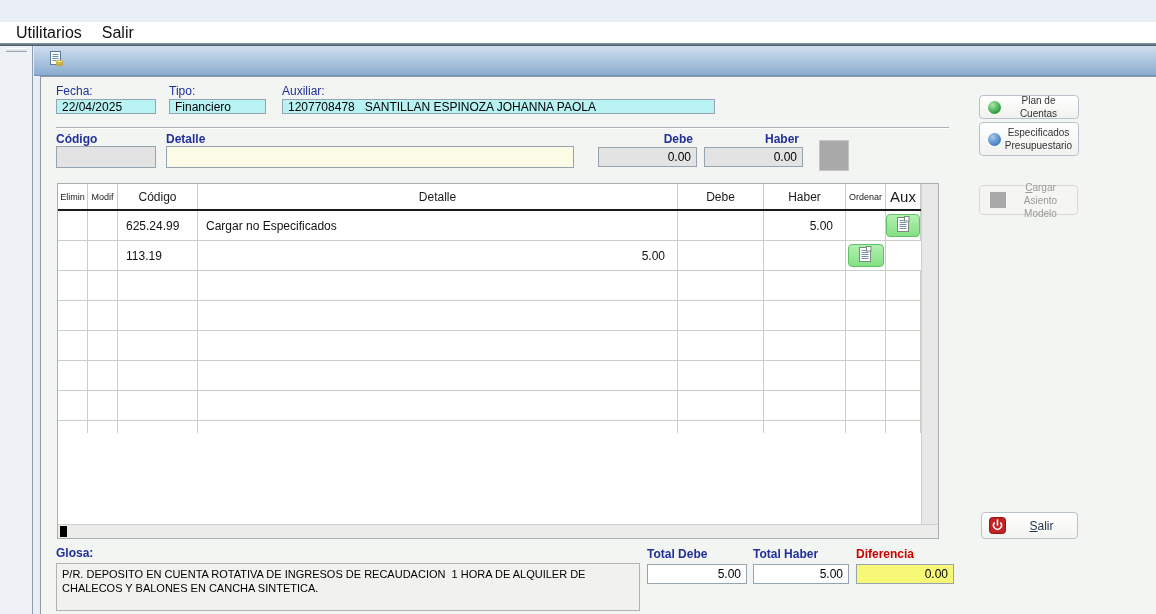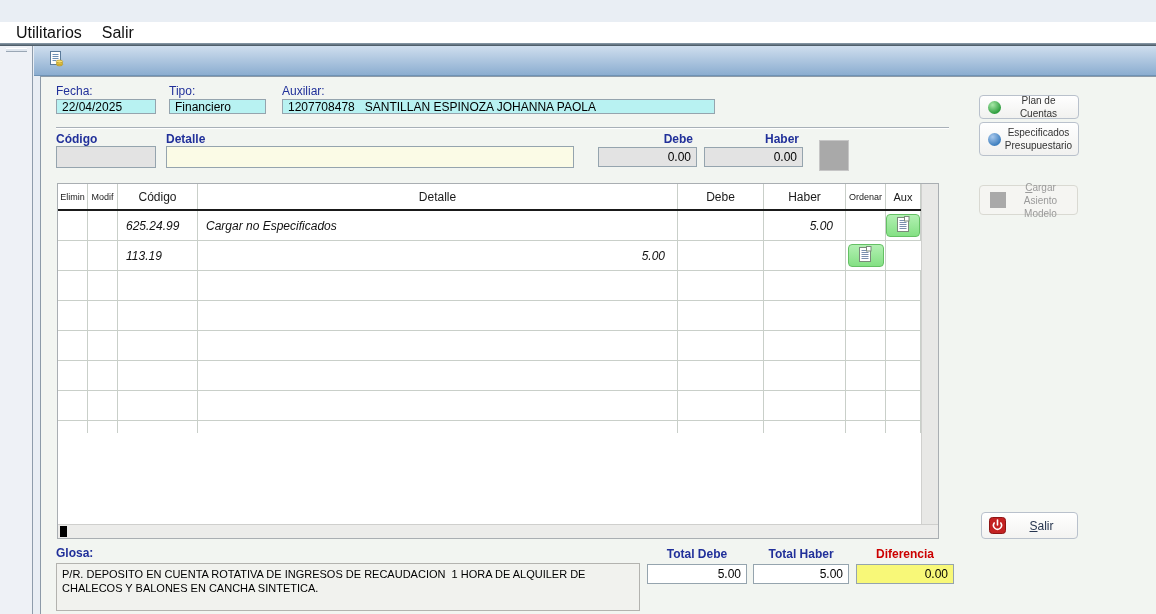--- a/index.html
+++ b/index.html
@@ -58,22 +58,22 @@
     background:#a9a9a9; border:1px solid #c6c6c6; cursor:pointer; }
 
   
   .tableframe { position:absolute; left:16px; top:106px; width:882px; height:356px;
     background:#fff; border:1px solid #a9aeb2; }
   .tgrid { display:grid; grid-template-columns:30px 30px 80px 480px 86px 82px 40px 35px; }
   .thead { height:27px; border-bottom:2px solid #1a1a1a; }
   .th { display:flex; align-items:center; justify-content:center; font-size:12px; color:#1a1a1a;
     border-right:1px solid #c9cfc9; overflow:hidden; }
   .th.small { font-size:9px; }
-  .th.med { font-size:11px; }
-  .tbody { height:222px; overflow:hidden;font-style:italic; }
+  .th.med { font-size:15px; }
+  .tbody { height:222px; overflow:hidden; }
   .trow { height:30px; border-bottom:1px solid #c9cfc9; background:#fff; }
   .td { border-right:1px solid #c9cfc9; font-size:12px; color:#111; display:flex; align-items:center;
     overflow:hidden; white-space:nowrap; }
   .td.left  { padding-left:8px; justify-content:flex-start; }
   .td.right { padding-right:12px; justify-content:flex-end; }
   .td.center{ justify-content:center; }
   .aux-btn { width:36px; height:23px; border:1px solid #64c064; border-radius:4px;
     background:linear-gradient(var(--green-light,#b2f0b2),var(--green,#84e084));
     display:none; align-items:center; justify-content:center; cursor:pointer; }
   .vstrip { position:absolute; right:0; top:0; width:17px; height:340px;
@@ -97,21 +97,21 @@
   .salir-btn { position:absolute; background:linear-gradient(#ffffff,#f3f3f1); border:1px solid #b9c1cc;
     border-radius:4px; display:flex; align-items:center; cursor:pointer; }
   .salir-btn .txt { flex:1; text-align:center; font-size:12px; color:#26354f; }
   .power-ic { width:17px; height:17px; flex:none; margin-left:7px; }
 
   
   .glosa-box { position:absolute; left:15px; top:486px; width:584px; height:48px;
     background:#f1f2ee; border:1px solid #b3b3af; font-family:"Liberation Sans",sans-serif;
     font-size:11px; color:#000; line-height:14px; padding:3px 5px; resize:none;
     white-space:pre-wrap; overflow:hidden; }
-  .tot-lbl { top:470px; text-align:center; }
+  .tot-lbl { top:470px; }
   .tot-field { top:487px; height:20px; }
 </style>
 </head>
 <body>
 
 <div class="window">
 
 
   <div class="menubar">
     <span class="menu-item">Utilitarios</span>

